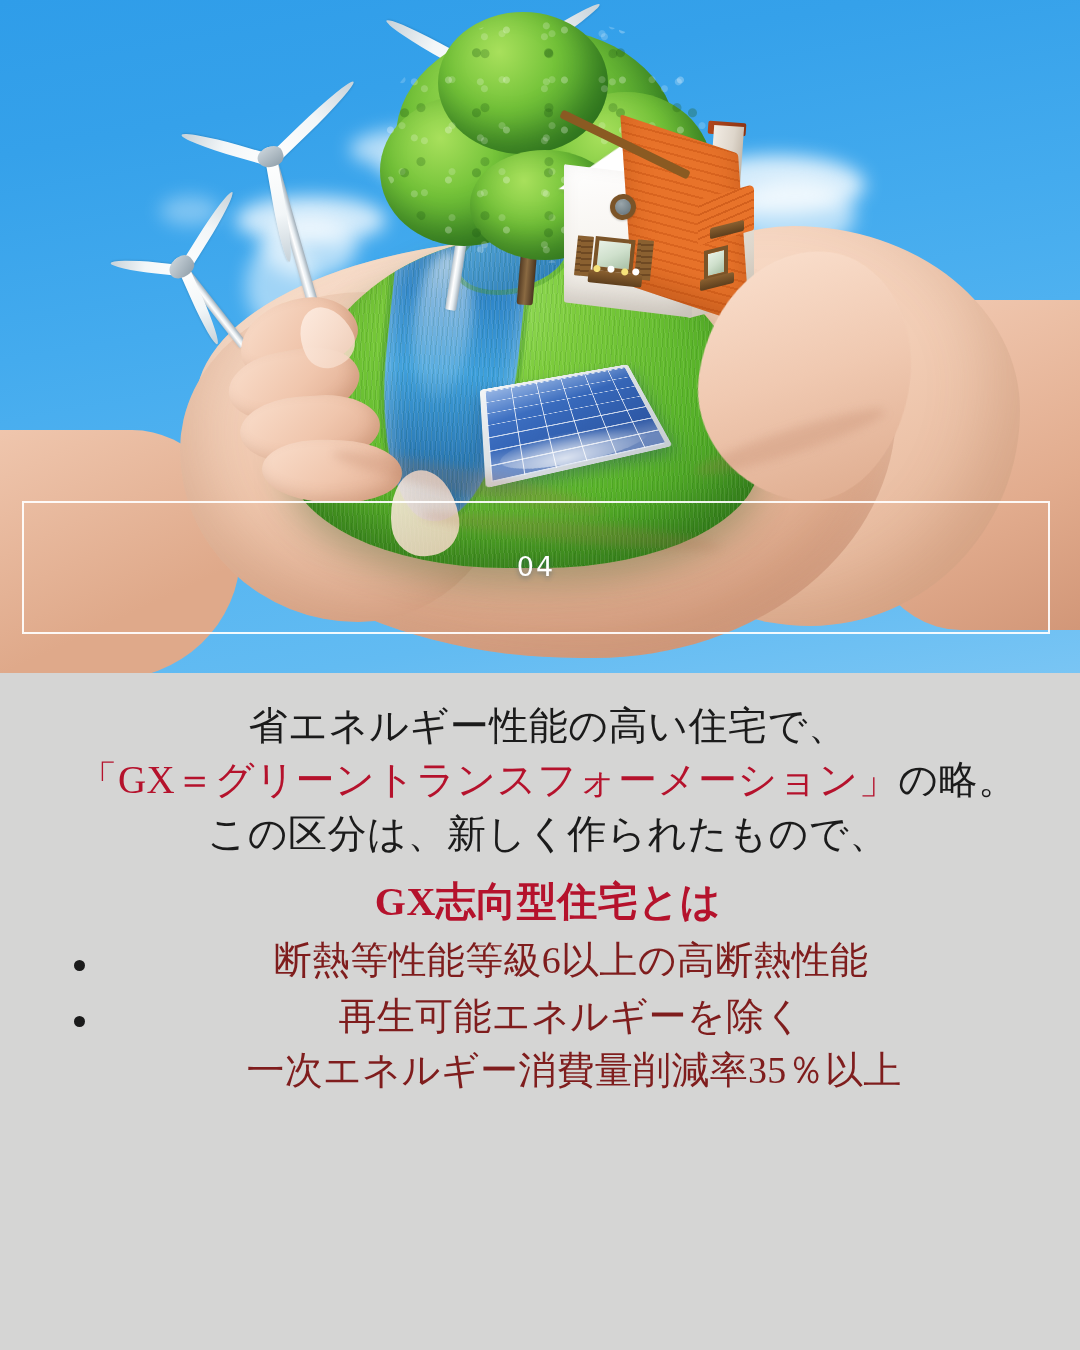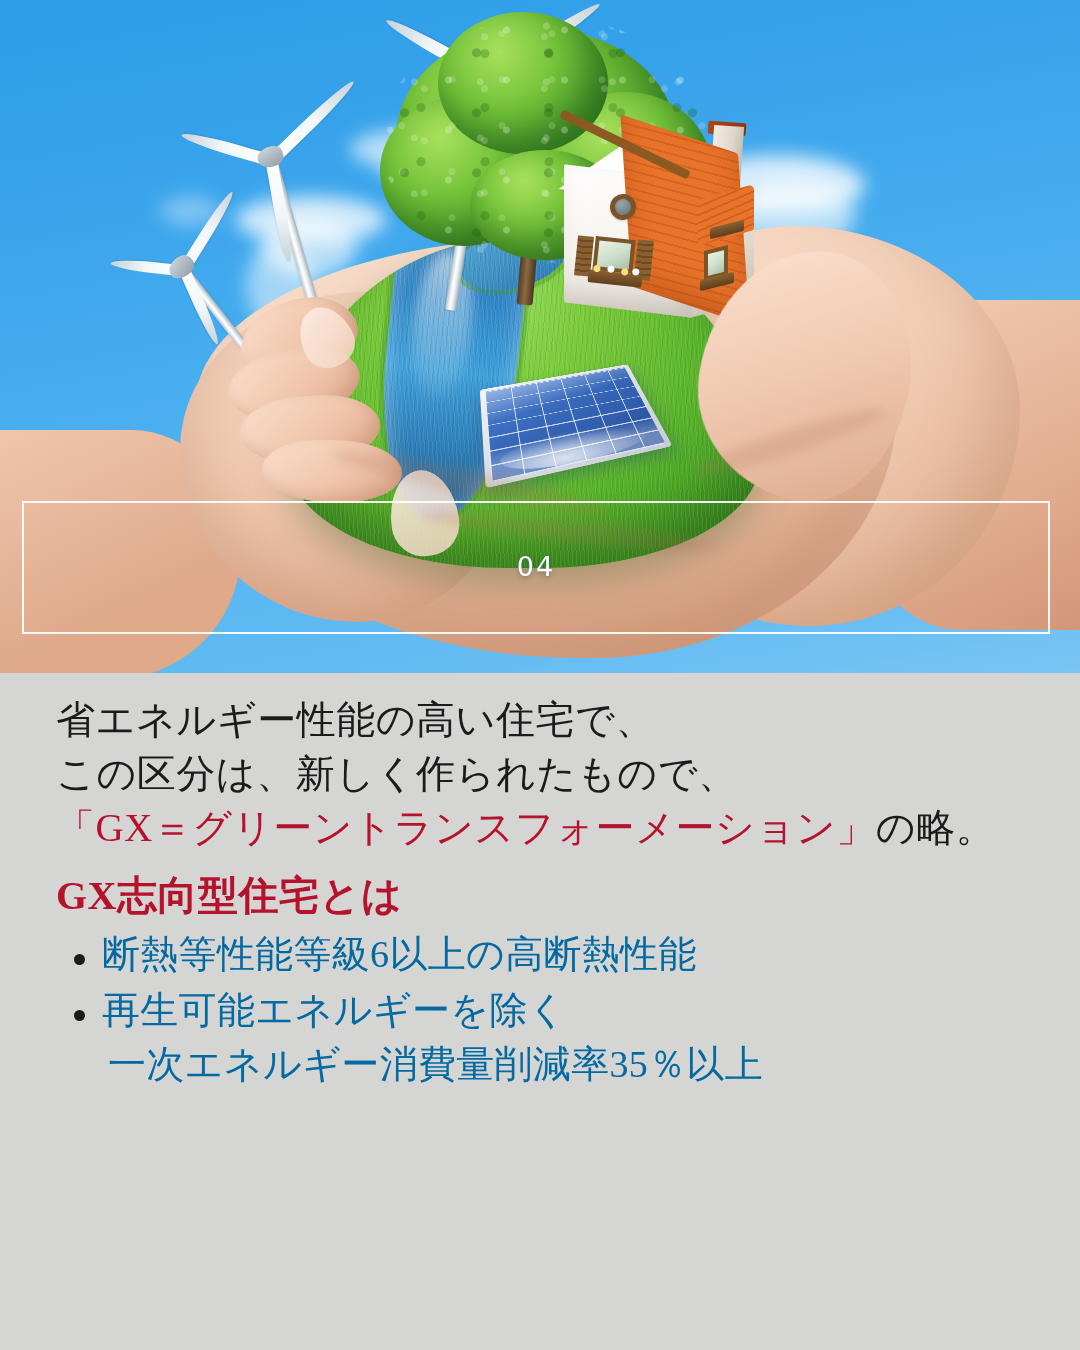--- a/index.html
+++ b/index.html
@@ -433,21 +433,22 @@
     font-size:50px; font-weight:400; color:#ffffff;
     letter-spacing:3px; line-height:1.12;
     text-shadow:0 3px 7px rgba(35,75,115,.5);
   }
 
   
   .body-sec{
     position:absolute; left:0; top:673px;
     width:1080px; height:677px;
     background:#d5d5d4;
-    padding:20px 40px 0 56px;
+    padding:26px 40px 0 56px;
+    text-align:center;
   }
   .lede{
     font-size:39px;
     line-height:1.38;
     color:#1b1b1b;
     letter-spacing:.5px;
     font-weight:400;
   }
   .lede .ln{ display:block; white-space:nowrap; }
   .accent{ color:#b5122c; }
@@ -462,21 +463,21 @@
   }
   .req-list{
     margin-top:8px;
     list-style:none;
   }
   .req-item{
     position:relative;
     padding-left:46px;
     font-size:38px;
     line-height:1.42;
-    color:#0369a1;
+    color:#7f1d1d;
     letter-spacing:.3px;
     margin-bottom:2px;
   }
   .req-item::before{
     content:"";
     position:absolute; left:18px; top:26px;
     width:11px; height:11px;
     background:#1b1b1b;
     border-radius:50%;
   }
@@ -582,22 +583,22 @@
 
     <div class="title-band">
       <div class="band-num">04</div>
     </div>
   </section>
 
   <section class="body-sec">
 
     <div class="lede">
       <span class="ln">省エネルギー性能の高い住宅で、</span>
+      <span class="ln"><span class="accent">「GX＝グリーントランスフォーメーション」</span><span>の略。</span></span>
       <span class="ln">この区分は、新しく作られたもので、</span>
-      <span class="ln"><span class="accent">「GX＝グリーントランスフォーメーション」</span><span>の略。</span></span>
     </div>
 
     <h2 class="req-head">GX志向型住宅とは</h2>
 
     <ul class="req-list">
       <li class="req-item">
         <span>断熱等性能等級6以上の高断熱性能</span>
       </li>
       <li class="req-item">
         <span>再生可能エネルギーを除く</span>

